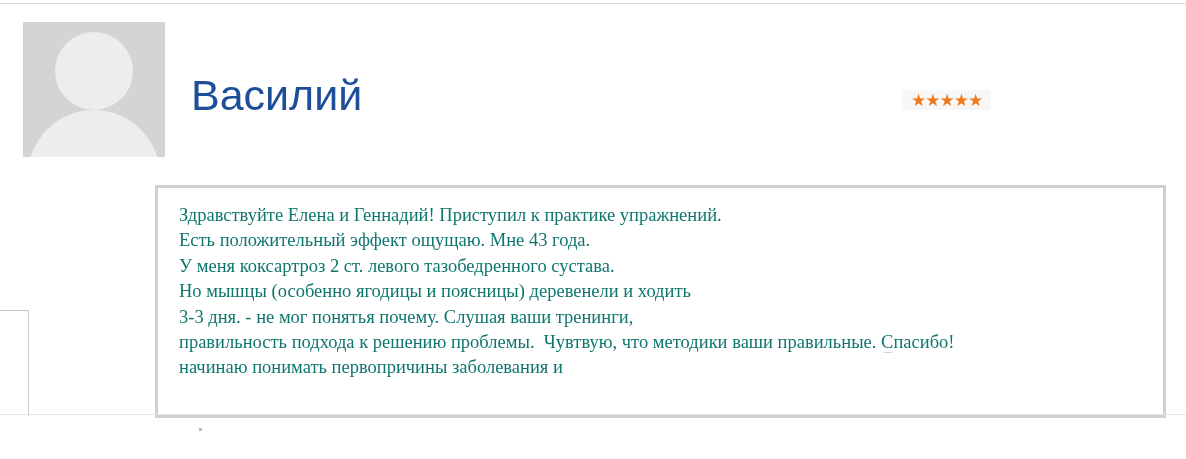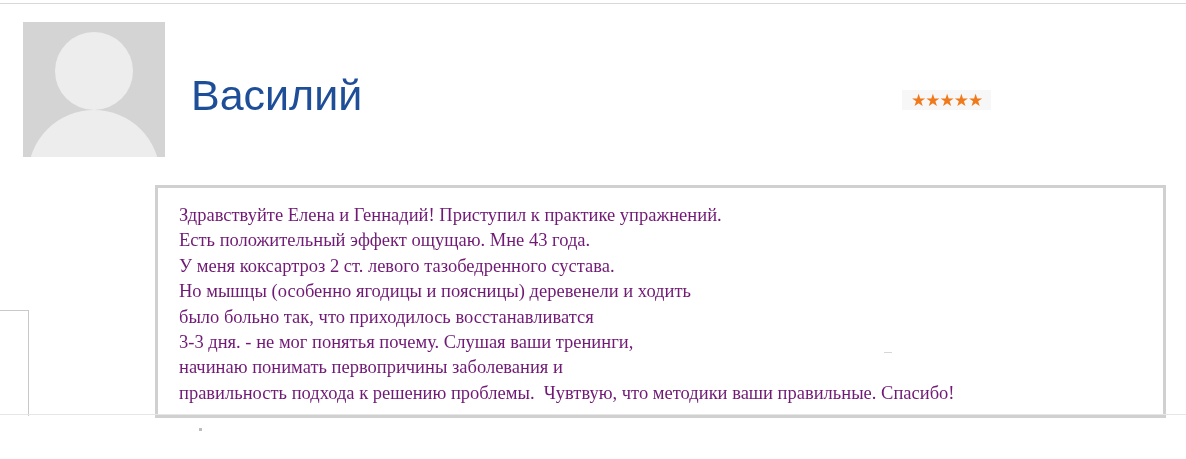--- a/index.html
+++ b/index.html
@@ -100,21 +100,21 @@
     box-sizing: border-box;
   }
   .review-text {
     position: absolute;
     left: 21px;
     top: 15px;
     right: 16px;
     font-family: "Liberation Serif", serif;
     font-size: 18.5px;
     line-height: 25.4px;
-    color: #701a75;
+    color: #0f766e;
   }
   .review-text .line {
     white-space: pre;
   }
   
   .artifact-box {
     position: absolute;
     left: 0px;
     top: 310px;
     width: 28px;
@@ -161,24 +161,23 @@
     <span class="star">★</span>
     <span class="star">★</span>
   </div>
 
   <div class="review-box">
     <div class="review-text">
       <div class="line">Здравствуйте Елена и Геннадий! Приступил к практике упражнений.</div>
       <div class="line">Есть положительный эффект ощущаю. Мне 43 года.</div>
       <div class="line">У меня коксартроз 2 ст. левого тазобедренного сустава.</div>
       <div class="line">Но мышцы (особенно ягодицы и поясницы) деревенели и ходить</div>
-      <div class="line">было больно так, что приходилось восстанавливатся</div>
       <div class="line">3-3 дня. - не мог понятья почему. Слушая ваши тренинги,</div>
+      <div class="line">правильность подхода к решению проблемы.  Чувтвую, что методики ваши правильные. Спасибо!</div>
       <div class="line">начинаю понимать первопричины заболевания и</div>
-      <div class="line">правильность подхода к решению проблемы.  Чувтвую, что методики ваши правильные. Спасибо!</div>
     </div>
   </div>
 
   <div class="artifact-box"></div>
   <div class="artifact-line"></div>
   <div class="artifact-dot d1"></div>
   <div class="artifact-dot d2"></div>
 
 </div>
 

